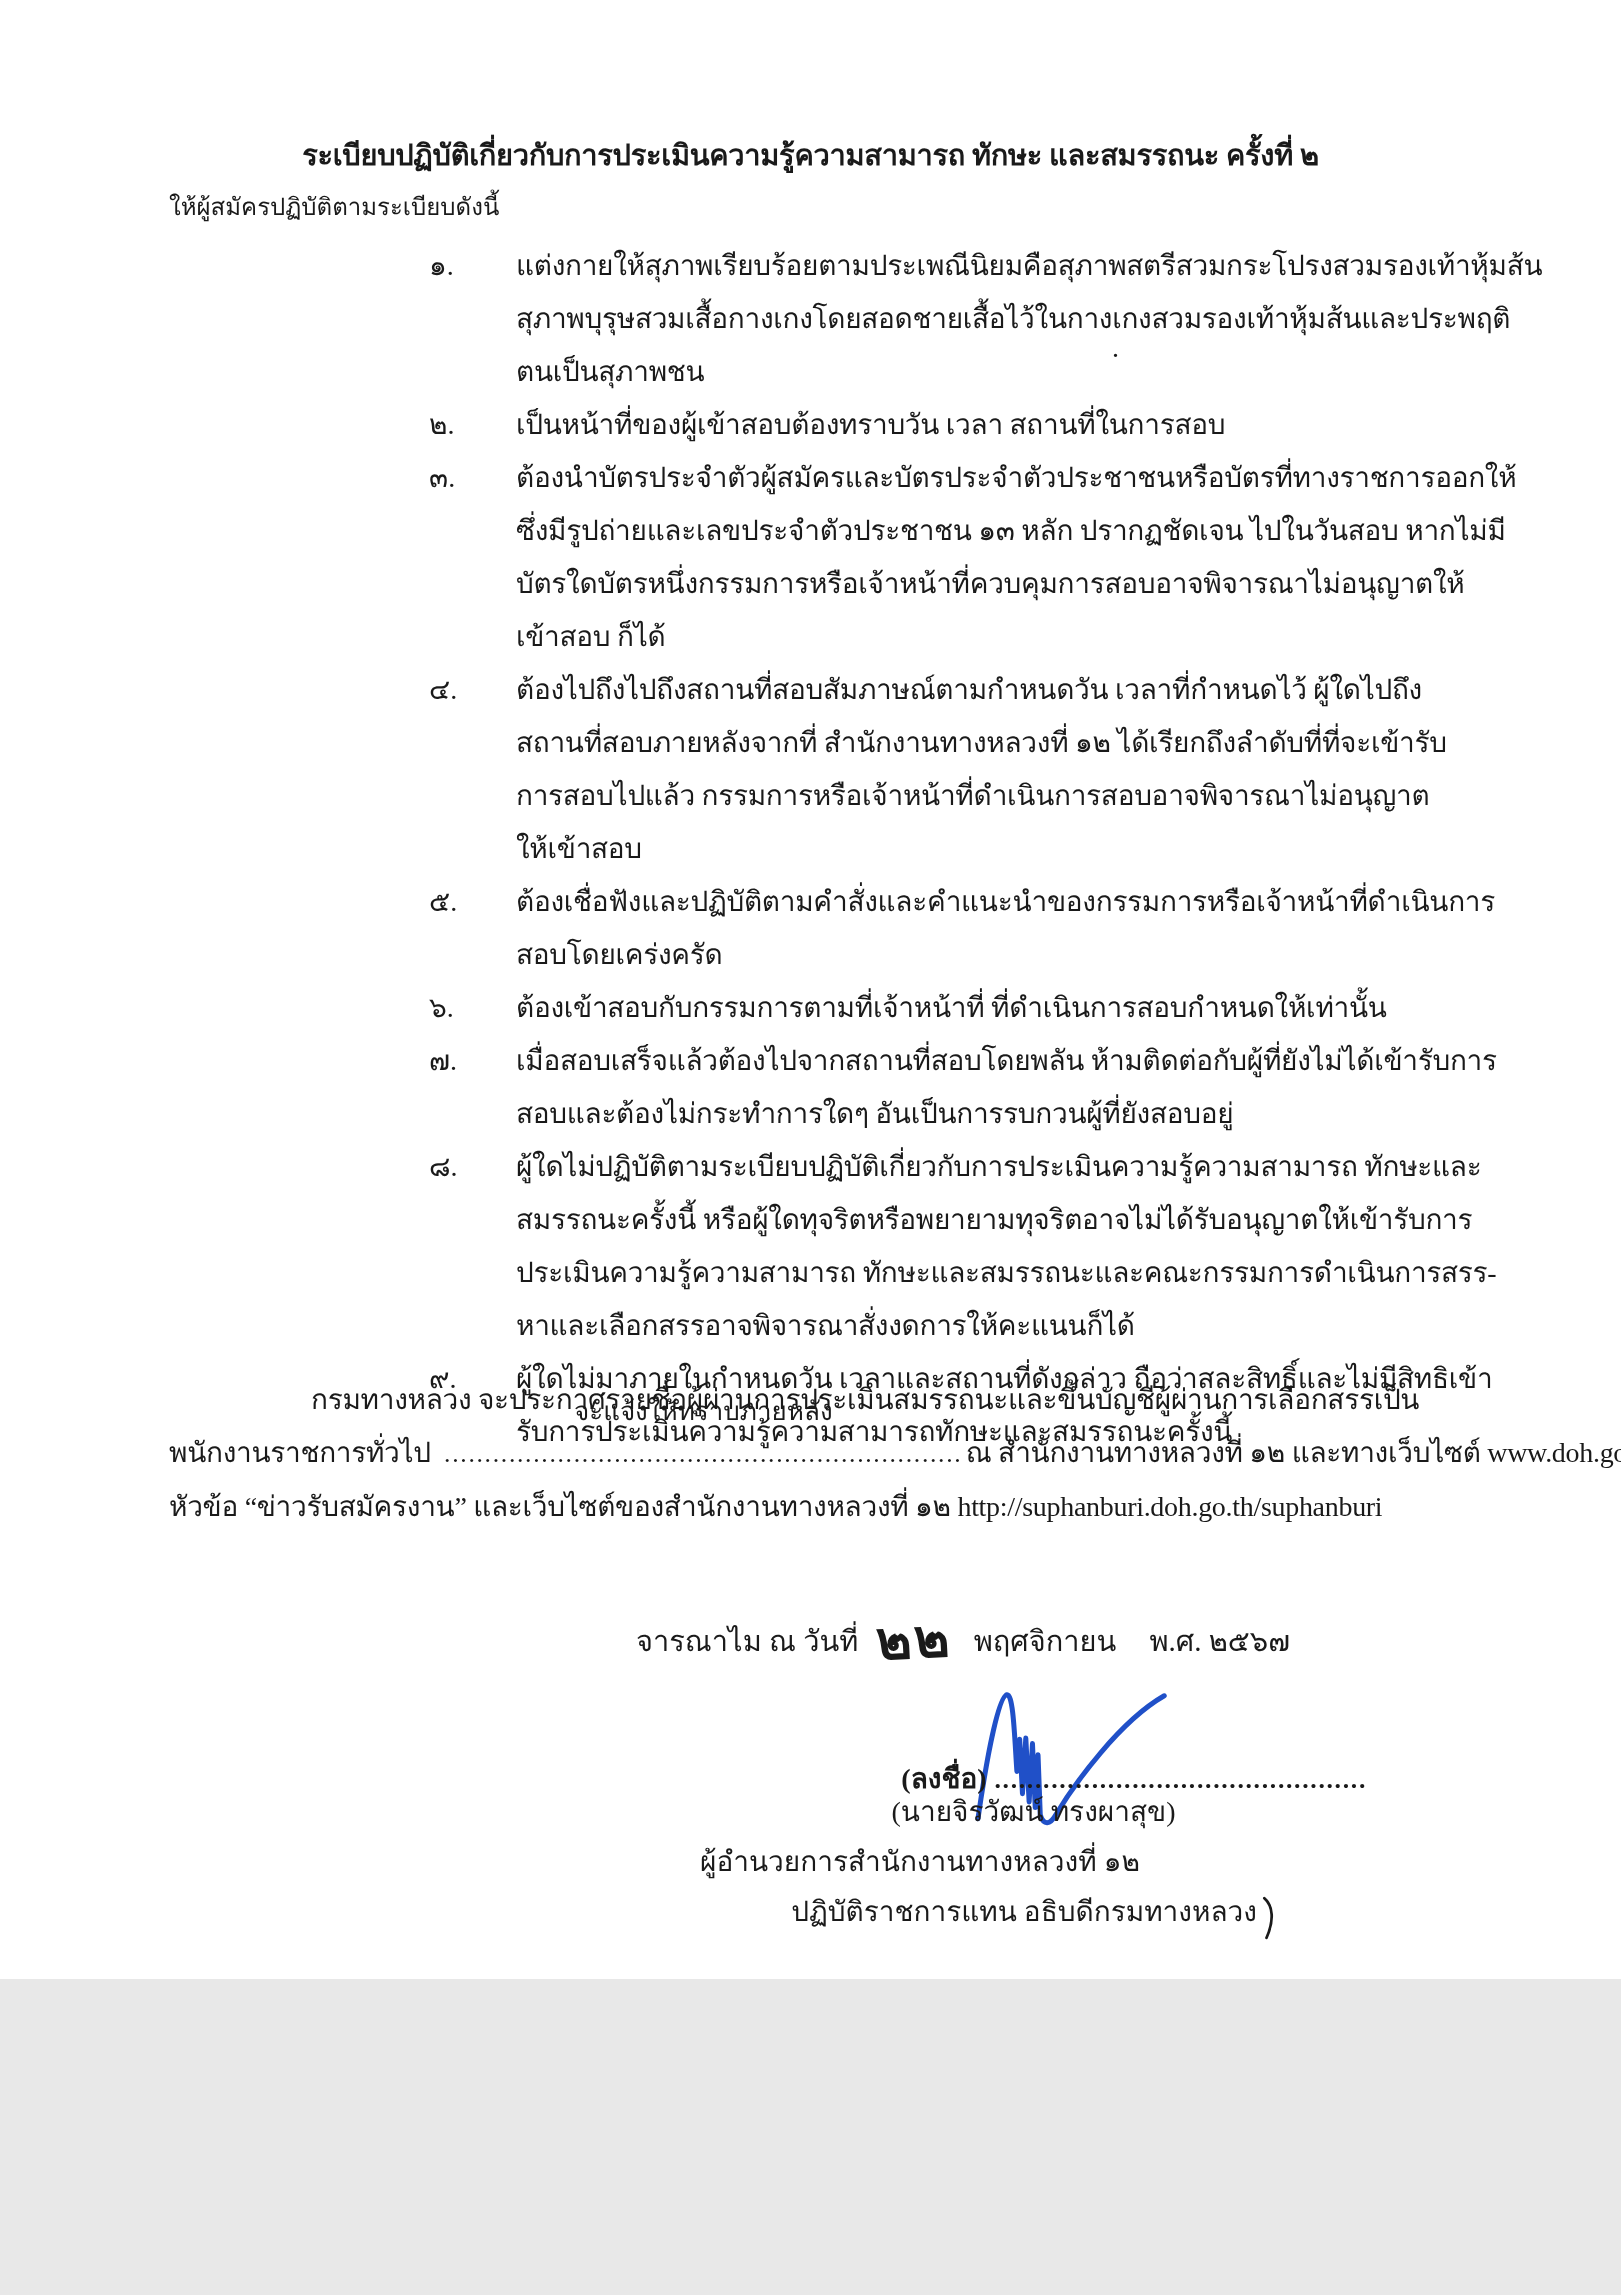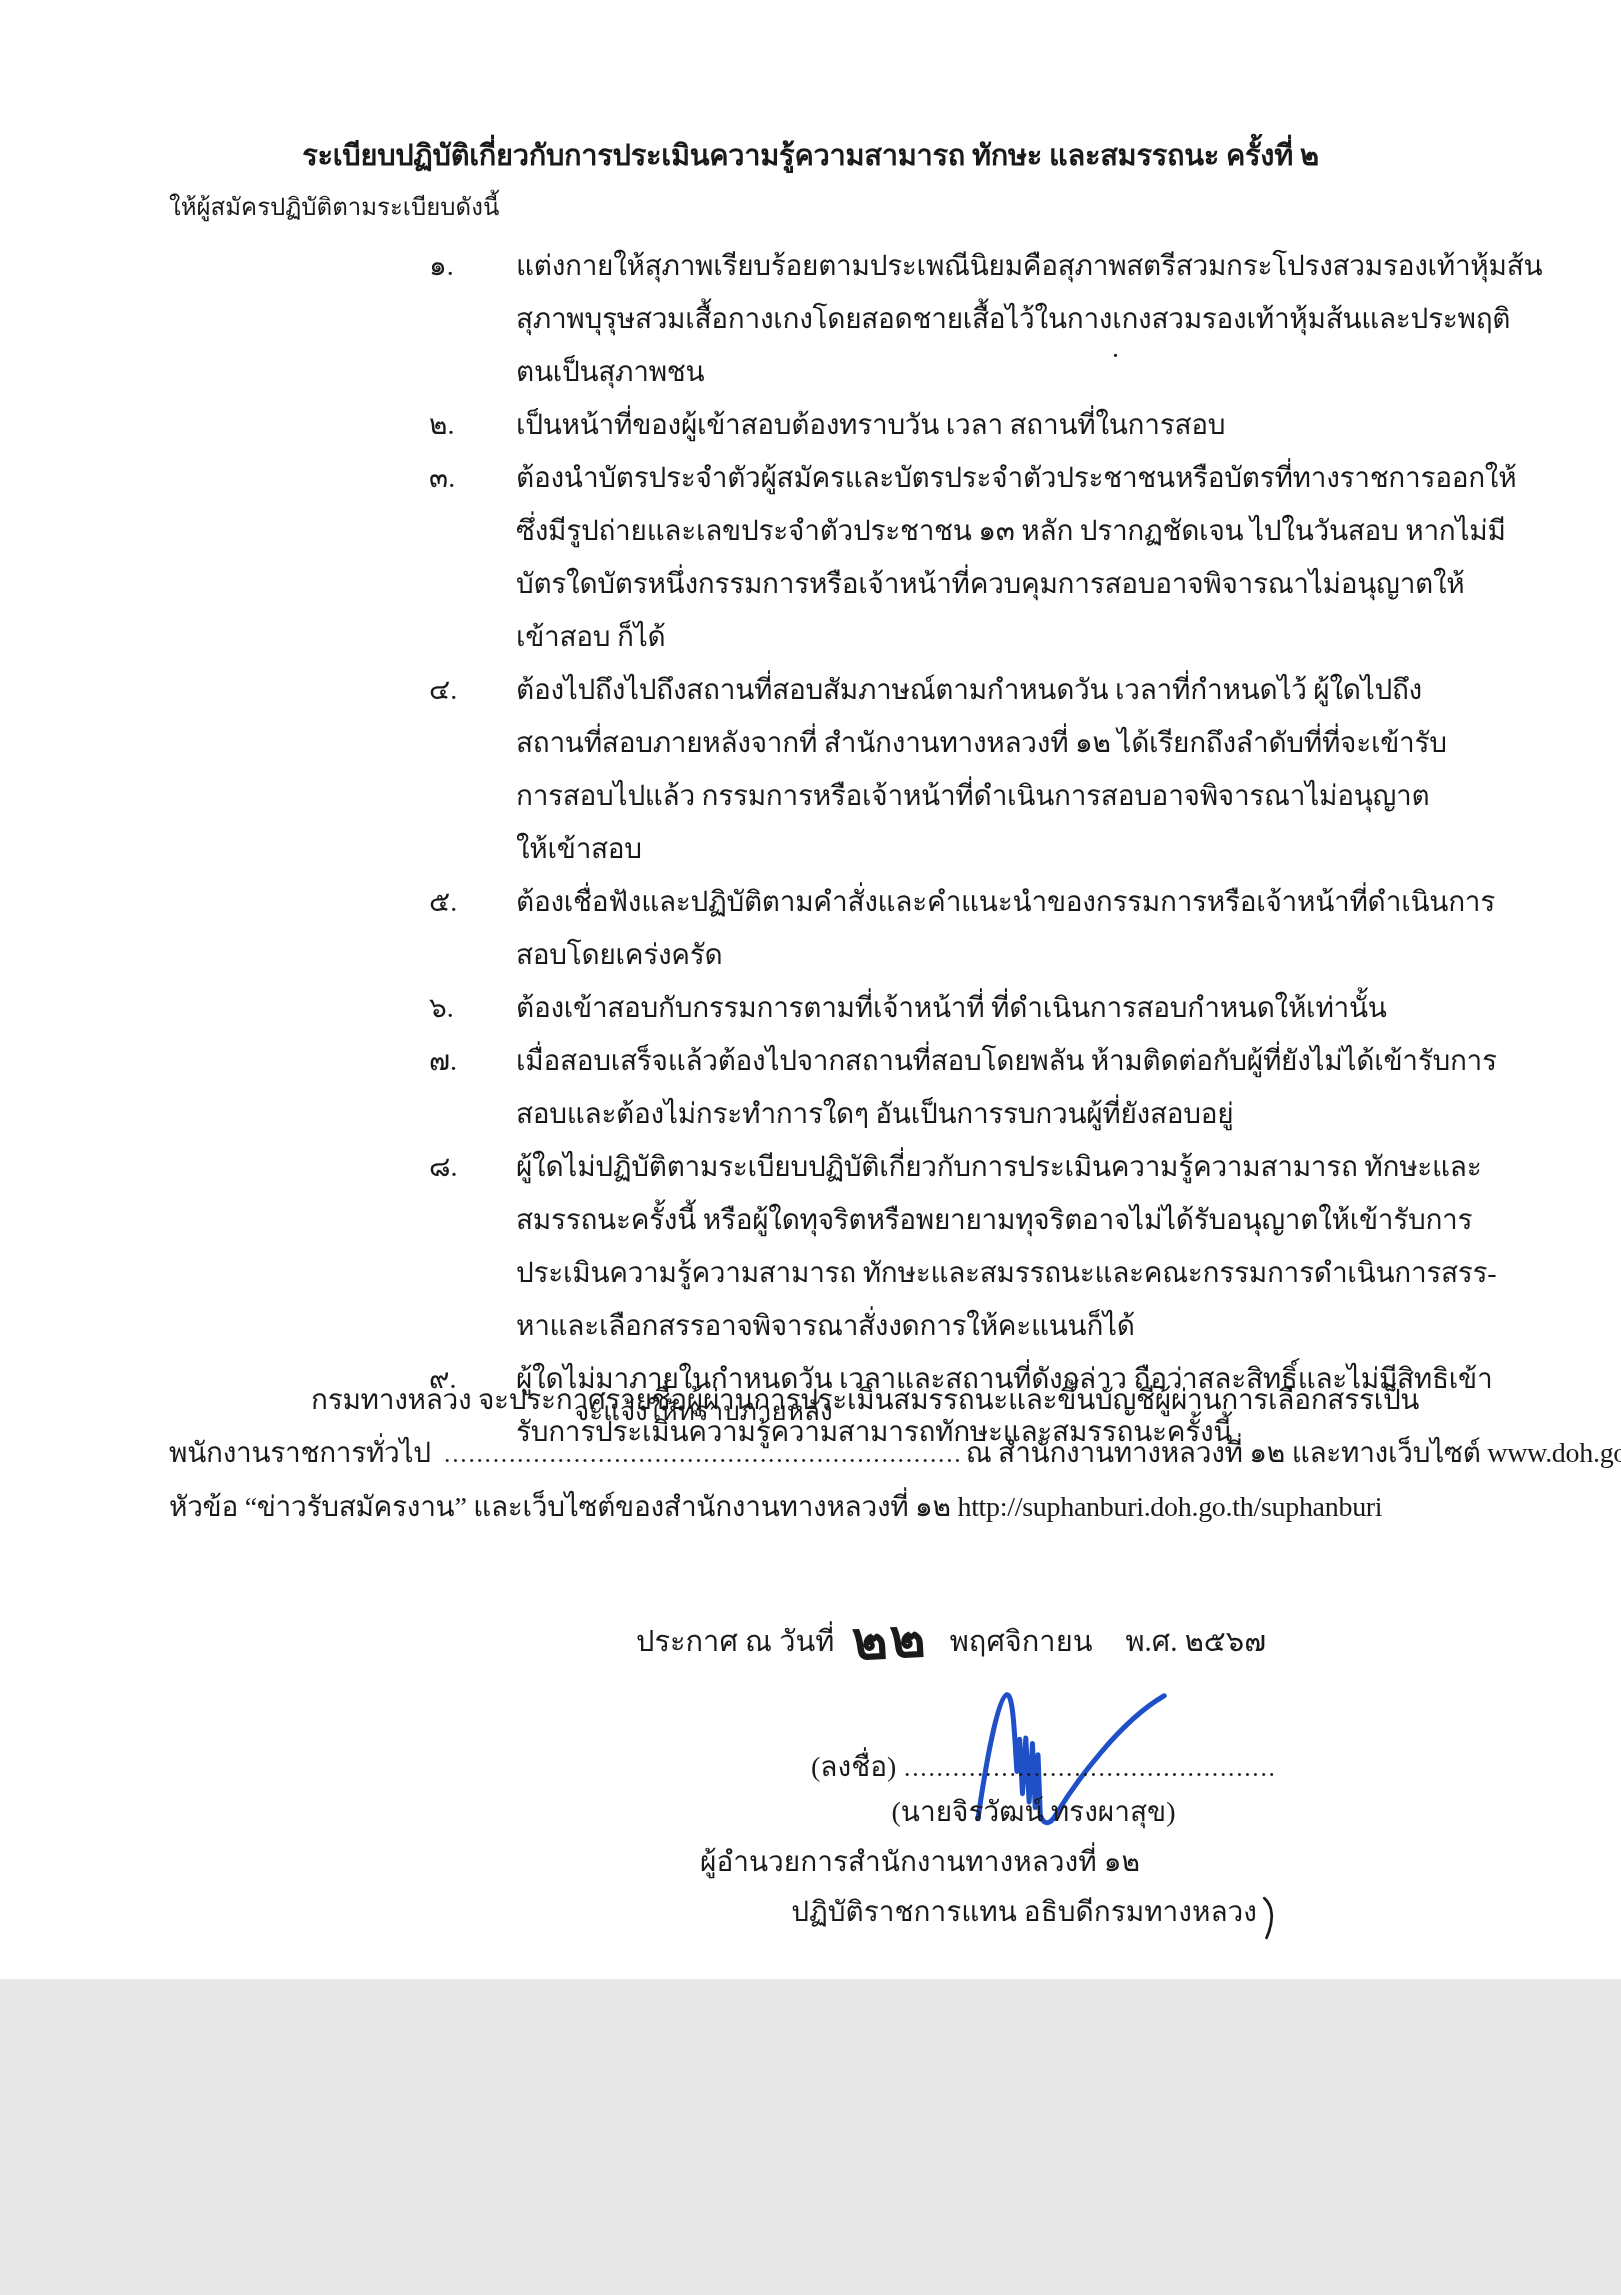--- a/index.html
+++ b/index.html
@@ -103,21 +103,21 @@
     width: 667px;
     height: 333px;
     font-size: 28px;
   }
   .sig-stroke {
     position: absolute;
     top: 10px; left: 267px;
     width: 211px; height: 139px;
   }
   .sig-row { position: absolute; left: 0; width: 100%; white-space: nowrap; }
-  .sig-row.label-row { top: 66px; padding-left: 111px; box-sizing: border-box; text-align: left; }
+  .sig-row.label-row { top: 78px; padding-left: 111px; box-sizing: border-box; text-align: right; font-weight: bold; }
   .sig-dots { letter-spacing: 1.7px; font-size: 25.6px; margin-left: 7.8px; }
   .sig-row.name-row    { top: 111px; text-align: center; }
   .sig-row.position-row{ top: 161px; }
   .sig-row.acting-row  { top: 211px; text-align: center; }
   .pen-flourish {
     display: inline-block;
     vertical-align: -19px;
     margin-left: 4.4px;
   }
 </style>
@@ -187,21 +187,21 @@
 
   <div class="closing">
     <div class="closing-line1">กรมทางหลวง จะประกาศรายชื่อผู้ผ่านการประเมินสมรรถนะและขึ้นบัญชีผู้ผ่านการเลือกสรรเป็น</div>
     <div class="closing-line2">
       <span>พนักงานราชการทั่วไป</span><span class="dotted-gap"><span class="annotation">จะแจ้งให้ทราบภายหลัง</span><span>................................................................</span></span><span>ณ สำนักงานทางหลวงที่ ๑๒  และทางเว็บไซต์ www.doh.go.th</span>
     </div>
     <div class="closing-line3">หัวข้อ “ข่าวรับสมัครงาน” และเว็บไซต์ของสำนักงานทางหลวงที่ ๑๒ http://suphanburi.doh.go.th/suphanburi</div>
   </div>
 
   <div class="date-line">
-    <span class="prefix">ประกาศ ณ วันที่</span><span class="hand-day">๒๒</span><span class="month">พฤศจิกายน</span><span class="era">พ.ศ. ๒๕๖๗</span>
+    <span class="prefix">จารณาไม ณ วันที่</span><span class="hand-day">๒๒</span><span class="month">พฤศจิกายน</span><span class="era">พ.ศ. ๒๕๖๗</span>
   </div>
 
   <div class="sig-block">
     <svg class="sig-stroke" viewBox="0 0 360 250" xmlns="http://www.w3.org/2000/svg">
       <path d="M10,235 C28,110 48,15 62,12 C74,10 76,95 80,150 L85,92 L90,190 L96,90 L102,205 L108,100 L113,215 L118,120 L122,228 C128,248 140,246 150,228 C185,170 265,60 345,14" fill="none" stroke="#2050c8" stroke-width="9" stroke-linecap="round" stroke-linejoin="round"></path>
     </svg>
     <div class="sig-row label-row">
       <span>(ลงชื่อ)</span><span class="sig-dots">..............................................</span>
     </div>
     <div class="sig-row name-row">(นายจิรวัฒน์  ทรงผาสุข)</div>

